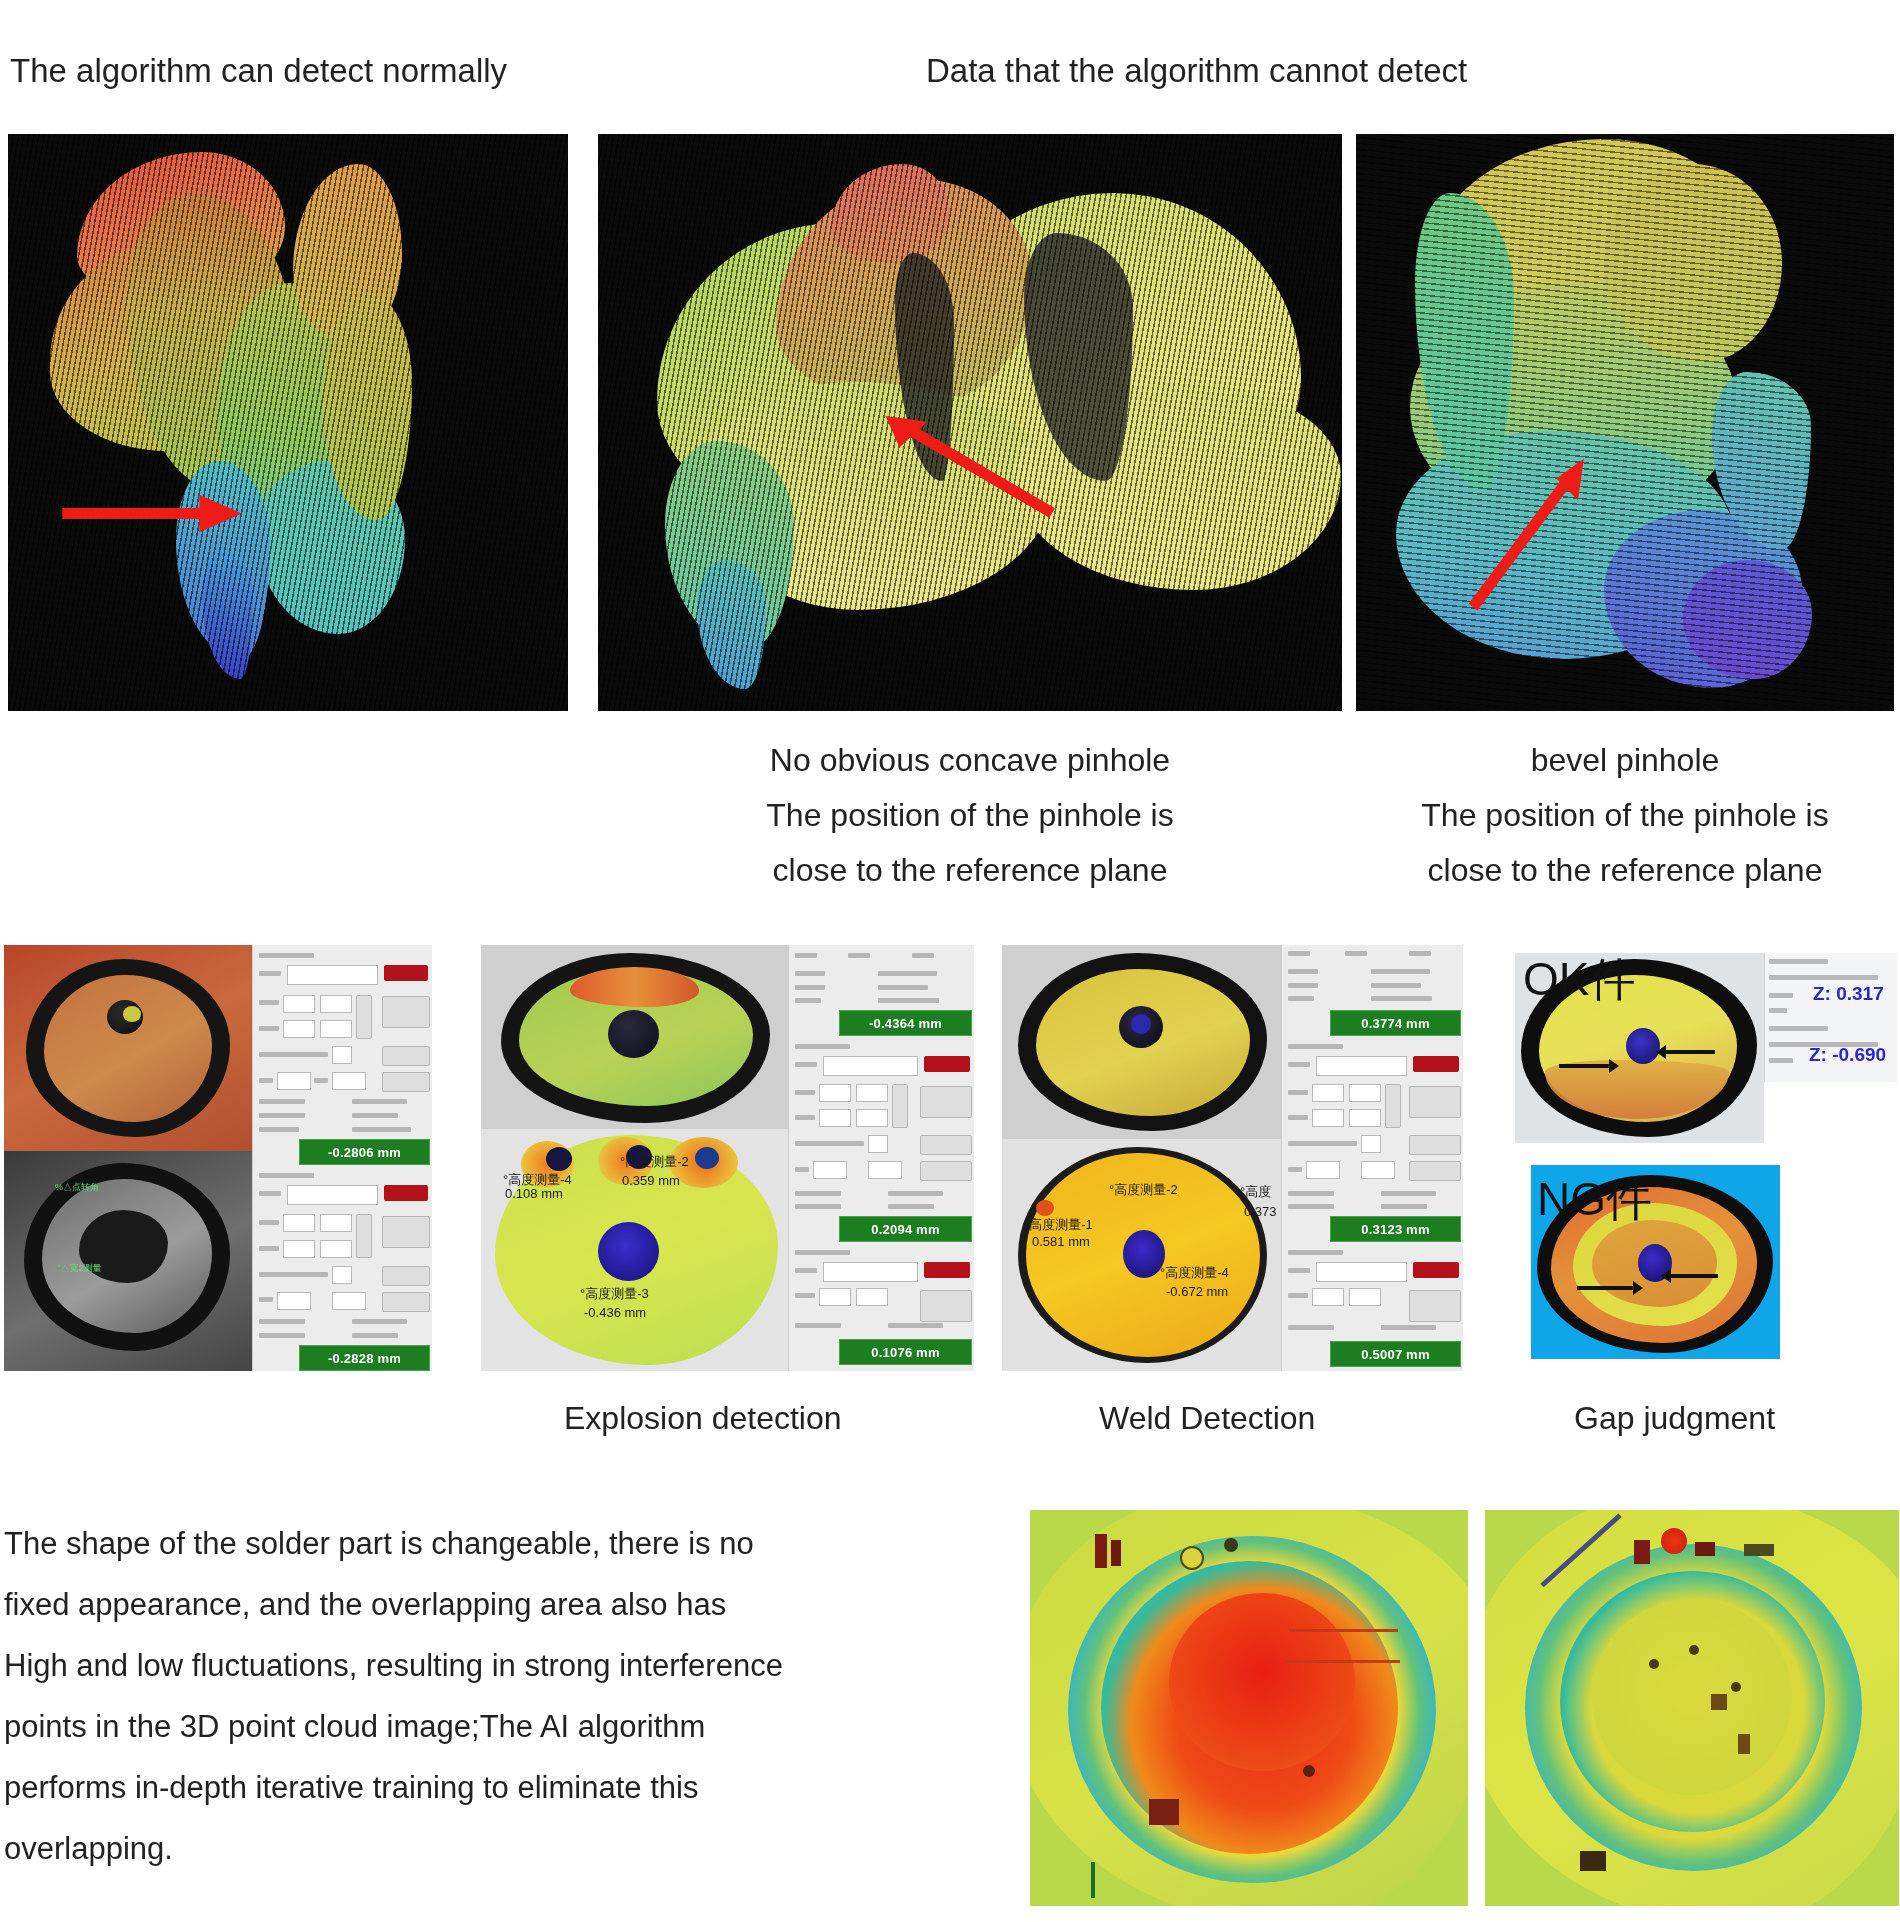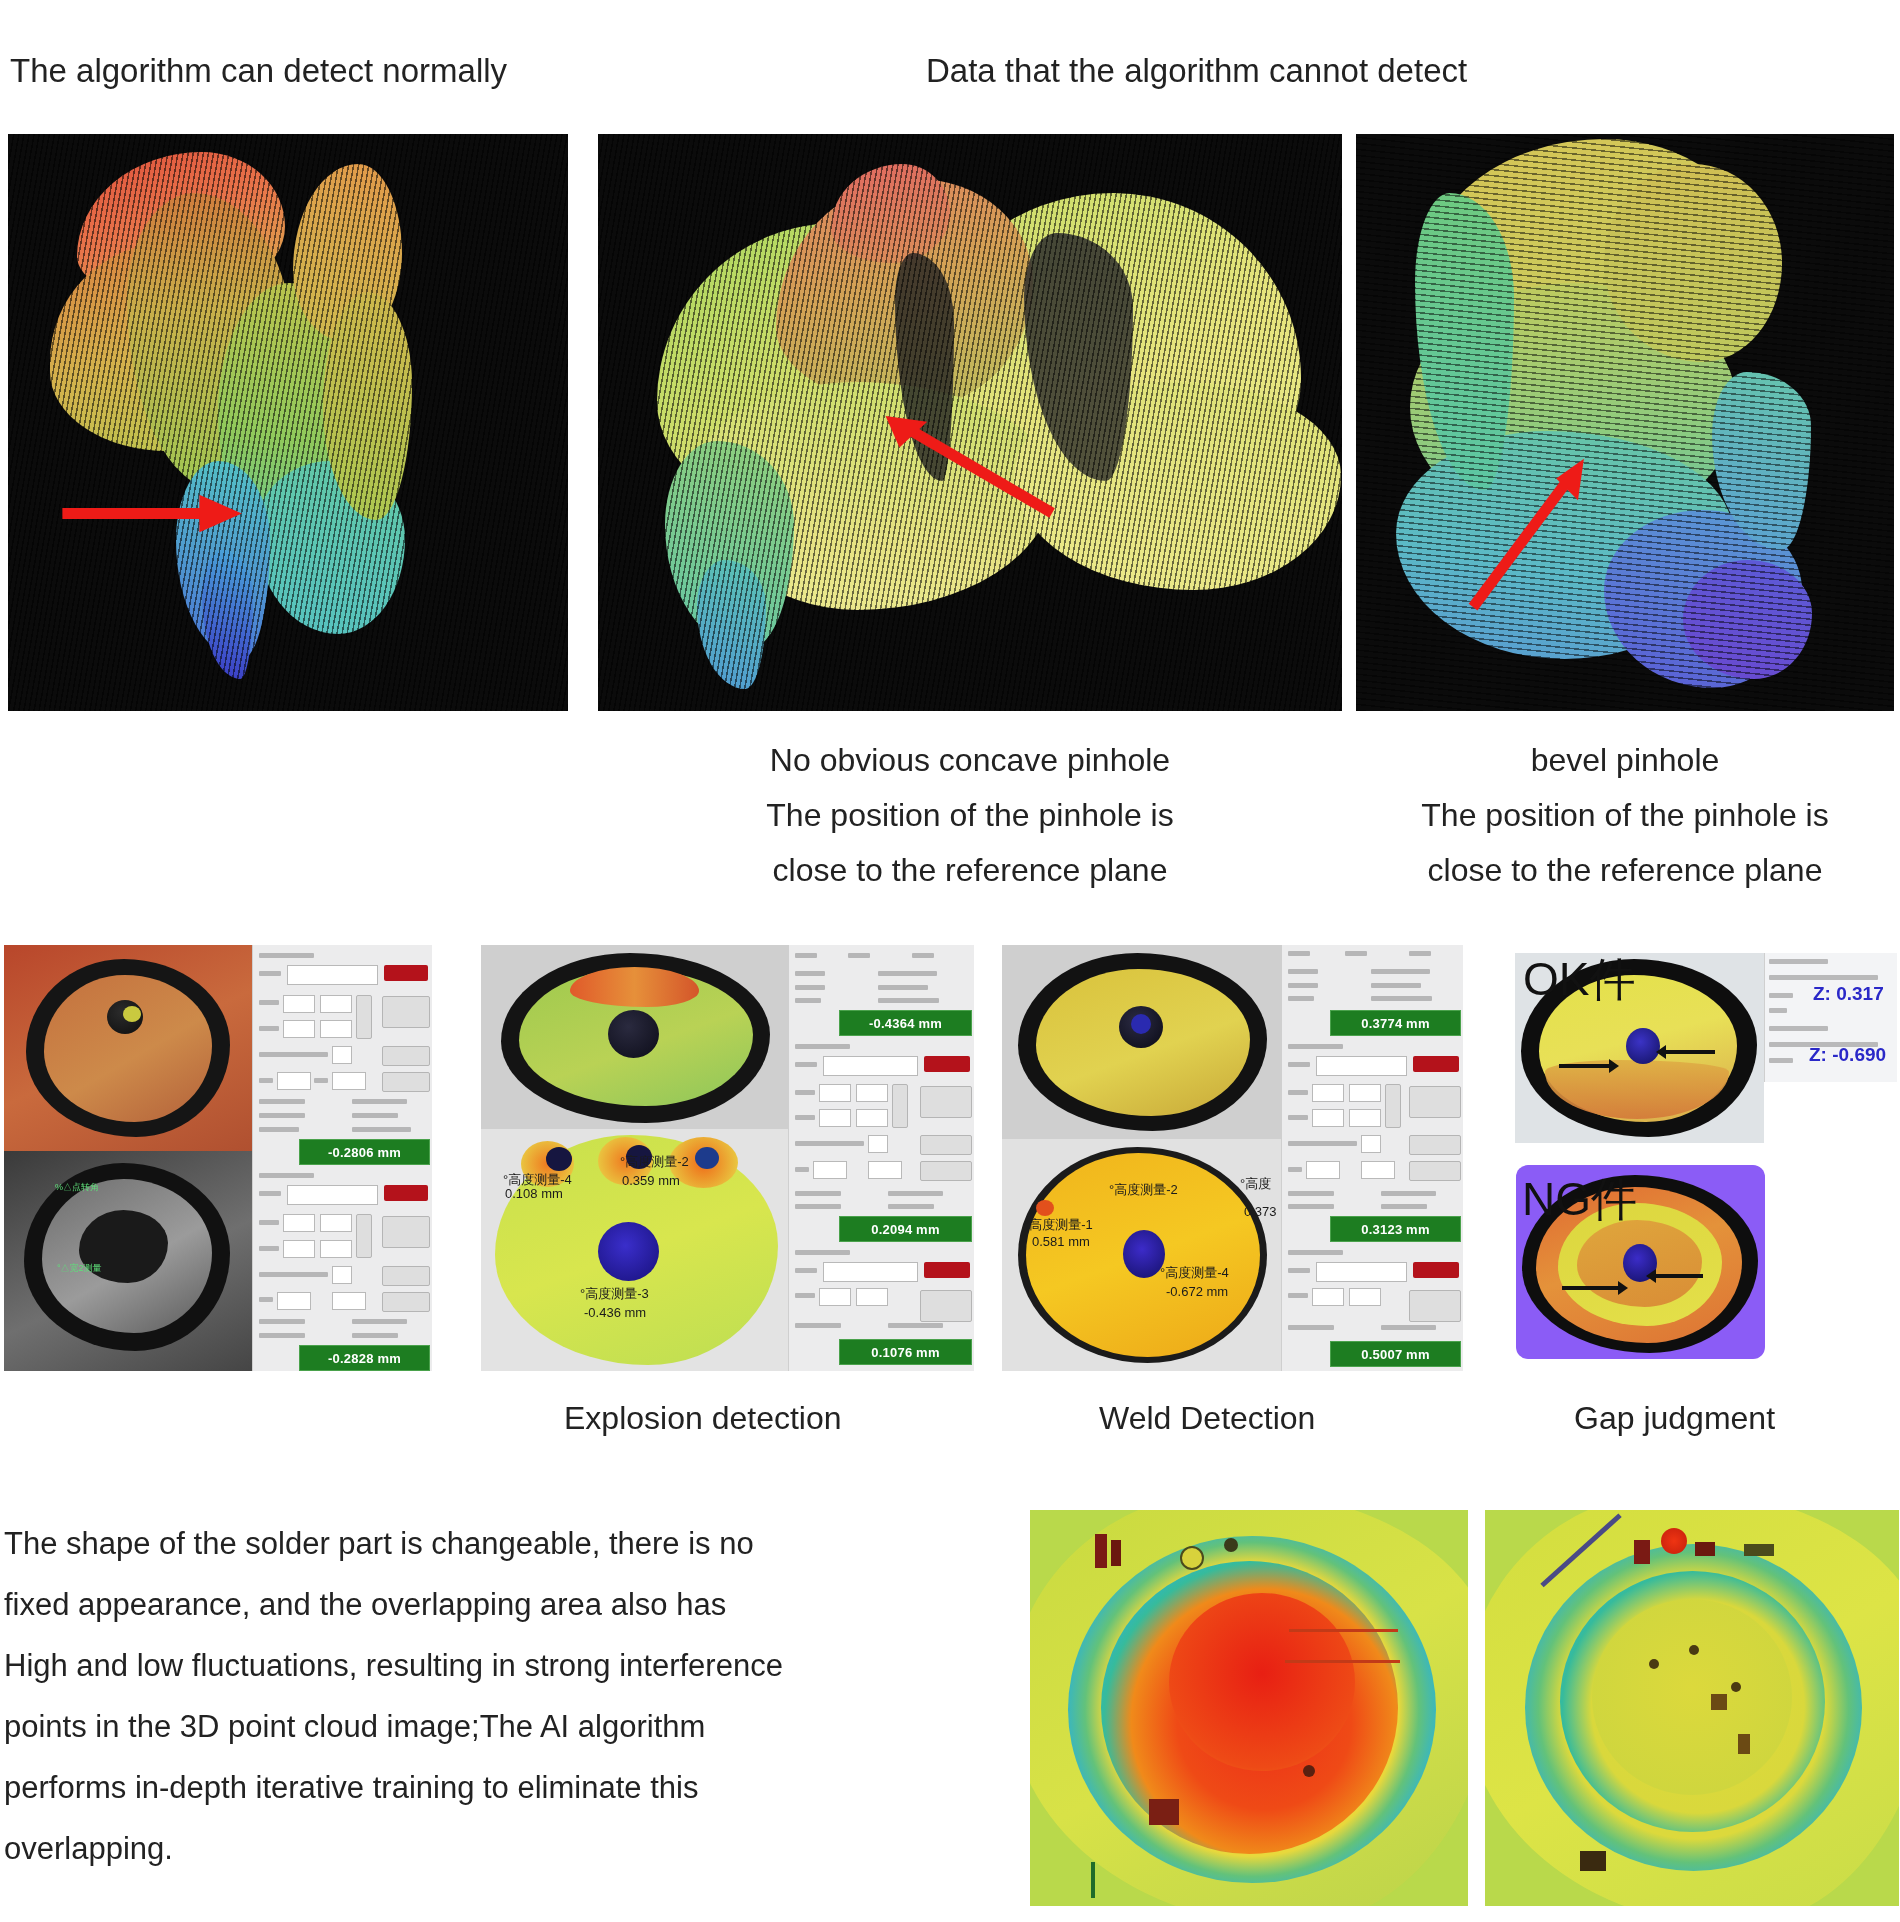--- a/index.html
+++ b/index.html
@@ -339,21 +339,21 @@
       <div class="dot" style="left:129px;top:69px;width:20px;height:20px;background:#2a2ab0;"></div>
     </div>
     <div class="imgpane" style="left:0;top:194px;width:279px;height:232px;background:#e1e1e1;">
       <div class="blob" style="left:16px;top:8px;width:249px;height:216px;background:#1b1b1b;border-radius:48% 52% 48% 52%/50% 50% 50% 50%;"></div>
       <div class="blob" style="left:24px;top:14px;width:234px;height:204px;background:linear-gradient(160deg,#f0b41c,#f5c822 50%,#eda818);border-radius:48% 52% 48% 52%/50% 50% 50% 50%;"></div>
       <div class="dot" style="left:121px;top:91px;width:42px;height:48px;background:radial-gradient(circle at 45% 40%,#3c2bc9,#141067);"></div>
       <div class="dot" style="left:34px;top:61px;width:18px;height:16px;background:#e2501c;"></div>
       <div class="ann" style="left:22px;top:77px;">°高度测量-1</div>
       <div class="ann" style="left:30px;top:95px;text-align:center;">0.581 mm</div>
       <div class="ann" style="left:107px;top:42px;">°高度测量-2</div>
-      <div class="ann" style="left:238px;top:36px;">°高度</div>
+      <div class="ann" style="left:238px;top:44px;">°高度</div>
       <div class="ann" style="left:242px;top:65px;">0.373 mm</div>
       <div class="ann" style="left:158px;top:125px;">°高度测量-4</div>
       <div class="ann" style="left:164px;top:145px;">-0.672 mm</div>
     </div>
     <div class="ui-pane" style="left:279px;top:0;width:182px;height:426px;">
       <div class="ui-line" style="left:6px;top:6px;width:22px;"></div>
       <div class="ui-line" style="left:63px;top:6px;width:22px;"></div>
       <div class="ui-line" style="left:127px;top:6px;width:22px;"></div>
       <div class="ui-line" style="left:6px;top:24px;width:30px;"></div>
       <div class="ui-line" style="left:89px;top:24px;width:59px;"></div>
@@ -422,21 +422,21 @@
       <div class="ui-line" style="left:4px;top:22px;width:109px;"></div>
       <div class="ui-line" style="left:4px;top:40px;width:24px;"></div>
       <div class="ui-line" style="left:4px;top:55px;width:18px;"></div>
       <div class="zval" style="left:48px;top:30px;">Z: 0.317</div>
       <div class="ui-line" style="left:4px;top:73px;width:59px;"></div>
       <div class="ui-line" style="left:4px;top:89px;width:109px;"></div>
       <div class="ui-line" style="left:4px;top:105px;width:24px;"></div>
       <div class="zval" style="left:44px;top:91px;">Z: -0.690</div>
     </div>
 
-    <div class="imgpane" style="left:1px;top:220px;width:249px;height:194px;background:#8b5cf6;border-radius:12px;">
+    <div class="imgpane" style="left:16px;top:220px;width:249px;height:194px;background:#0ea5e9;">
       <div class="blob" style="left:6px;top:10px;width:236px;height:178px;background:#0e0e0e;border-radius:48% 52% 46% 54%/52% 48% 52% 48%;"></div>
       <div class="blob" style="left:20px;top:22px;width:206px;height:156px;background:linear-gradient(160deg,#e06a32,#e4923a 45%,#dd7334);border-radius:48% 52% 46% 54%/52% 48% 52% 48%;"></div>
       <div class="blob" style="left:42px;top:38px;width:164px;height:123px;background:linear-gradient(160deg,#dcd63e,#e4e04a);border-radius:48% 52% 46% 54%/52% 48% 52% 48%;"></div>
       <div class="blob" style="left:61px;top:55px;width:125px;height:87px;background:linear-gradient(165deg,#dfa63c,#d98d36);border-radius:48% 52% 46% 54%/52% 48% 52% 48%;"></div>
       <div class="dot" style="left:107px;top:79px;width:34px;height:38px;background:radial-gradient(circle at 42% 38%,#3b2cc8,#120f62);"></div>
       <div class="okng" style="left:6px;top:4px;">NG件</div>
       <div class="blk-arrow" style="left:46px;top:121px;width:57px;"></div>
       <div class="blk-arrow rev" style="left:139px;top:109px;width:48px;"></div>
     </div>
   </div>

